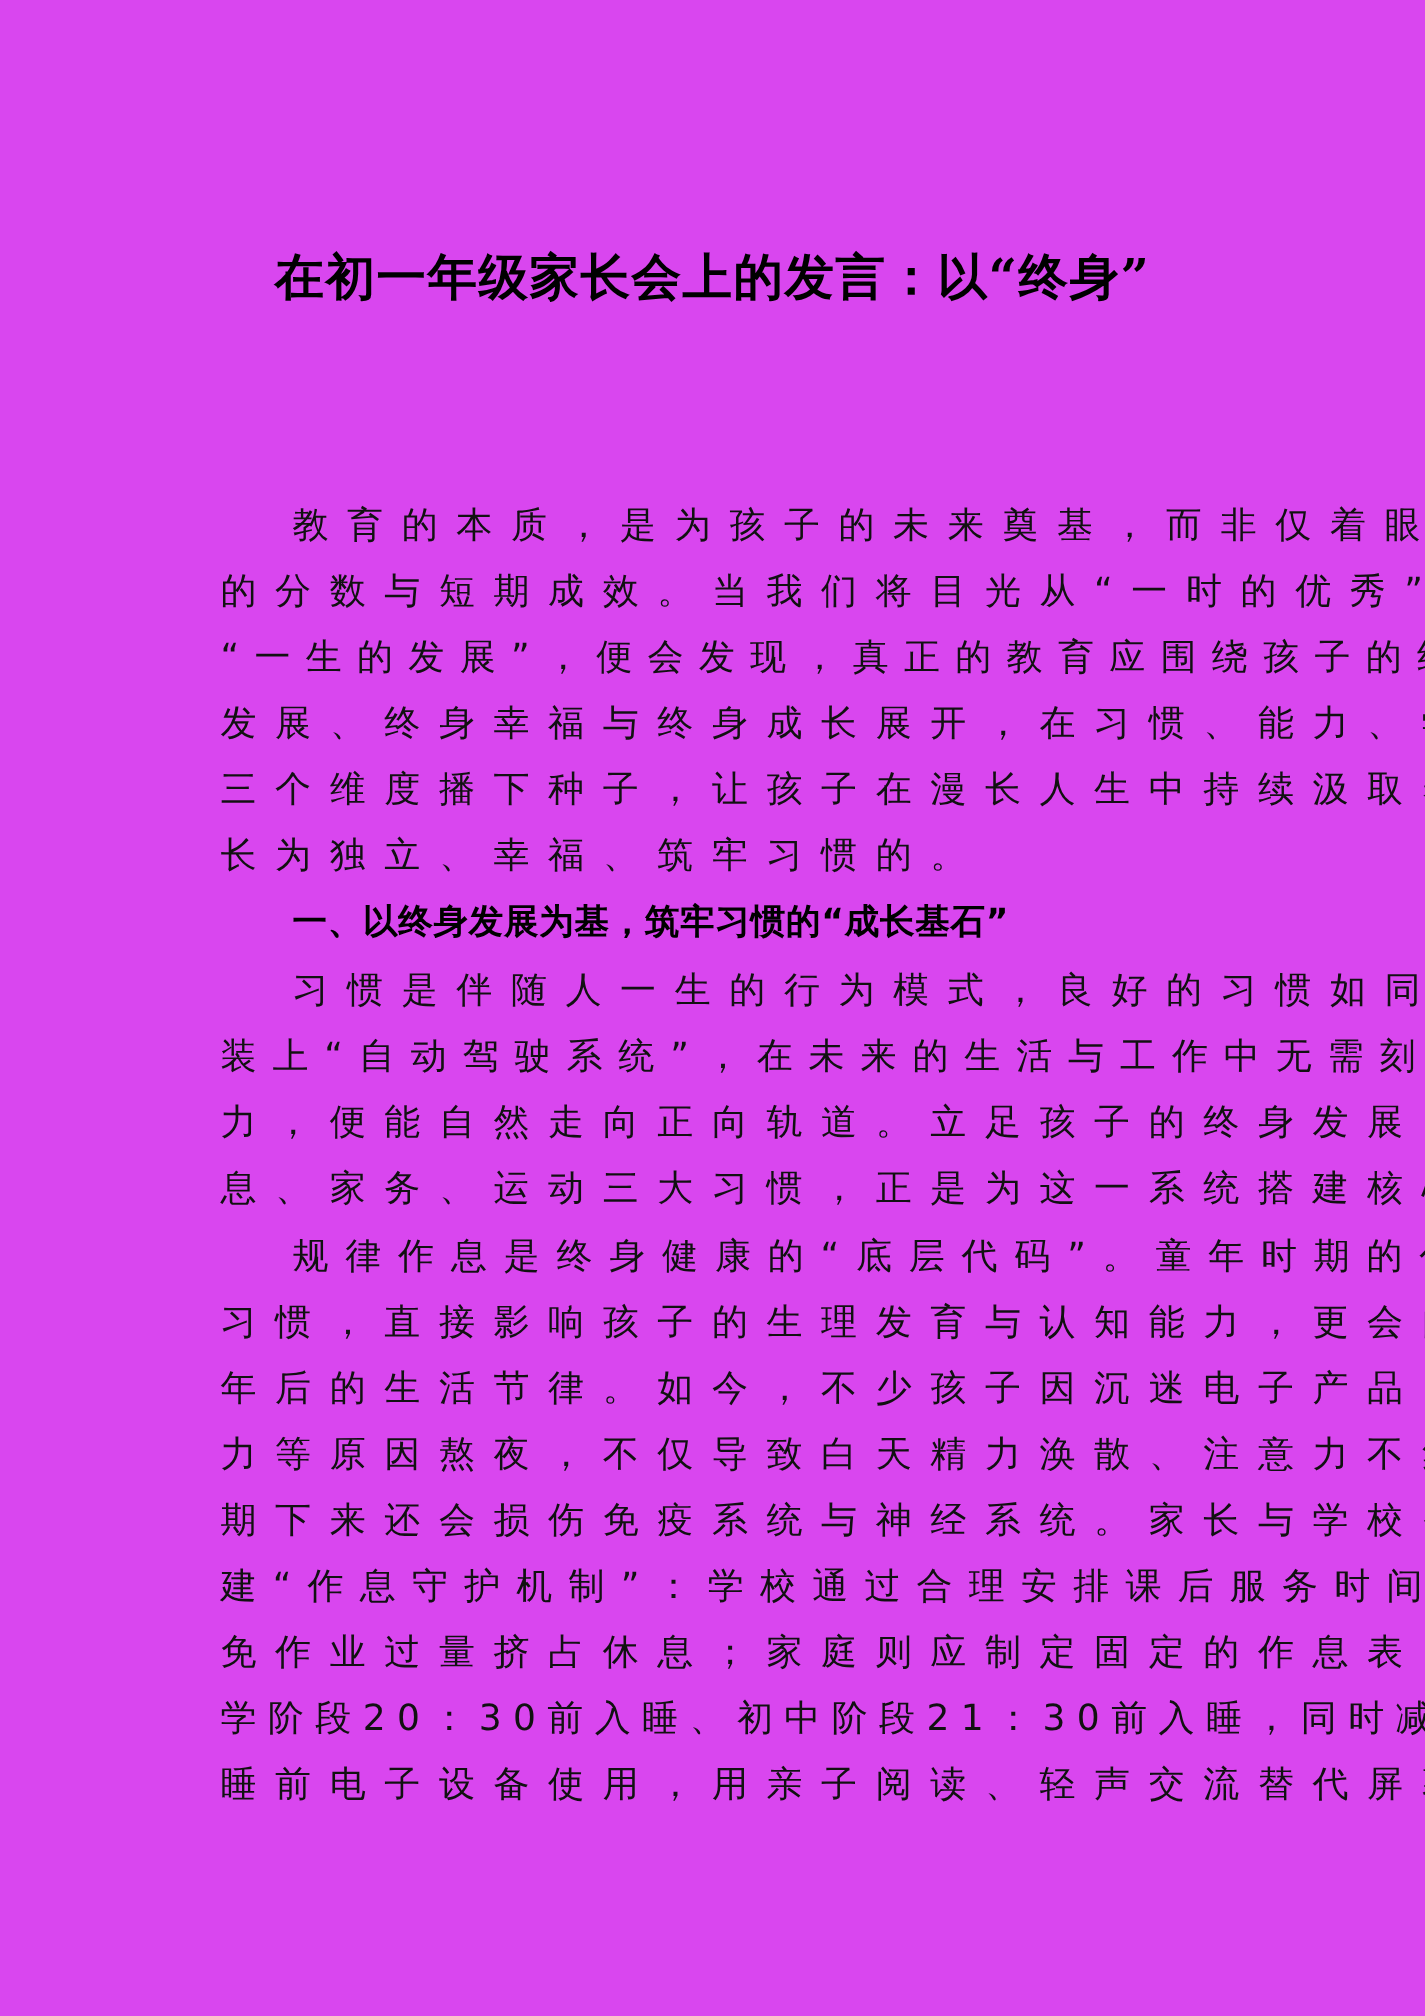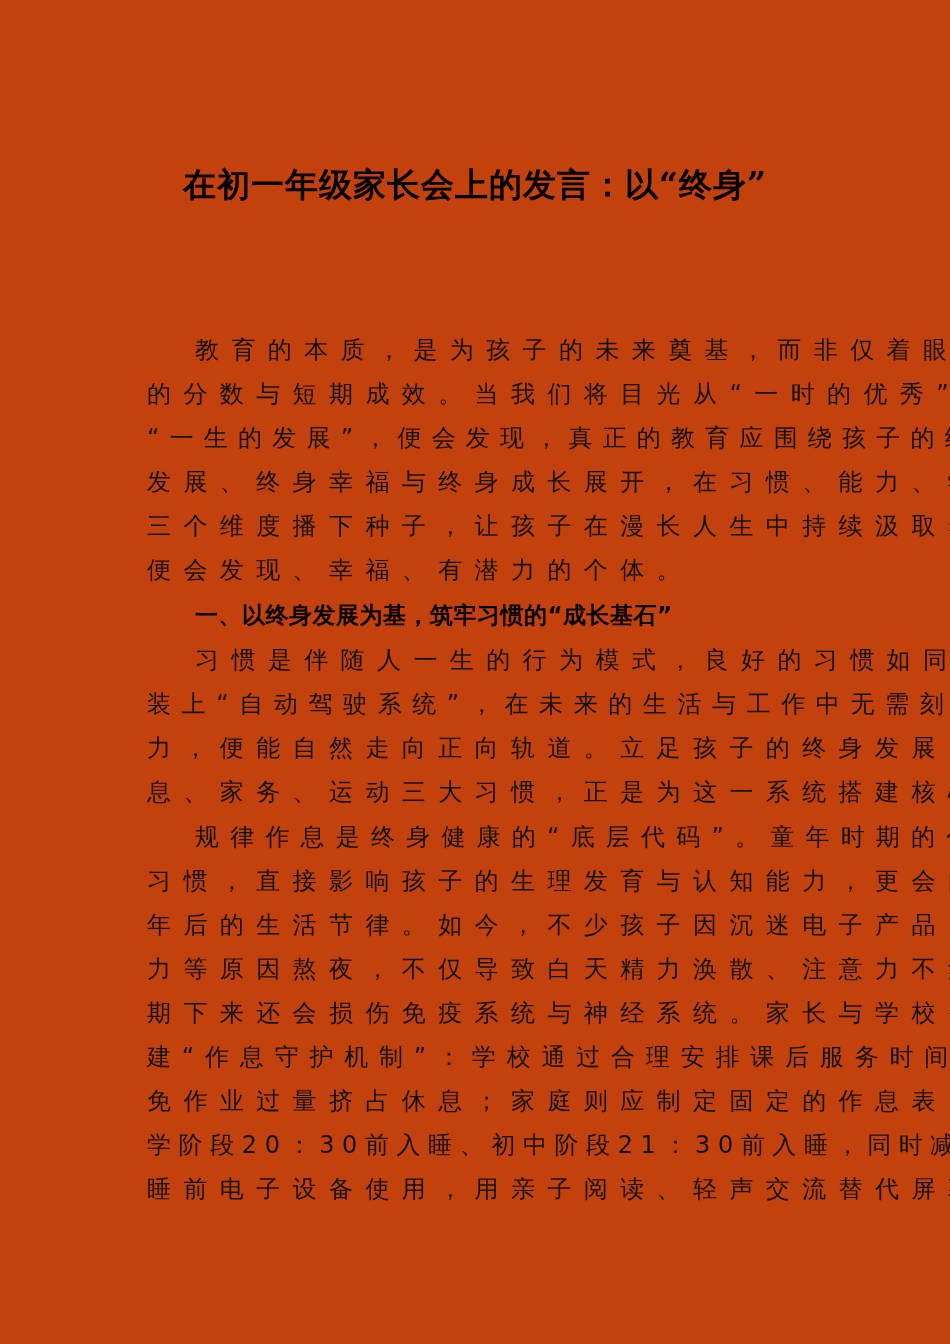--- a/index.html
+++ b/index.html
@@ -1,17 +1,17 @@
 <!DOCTYPE html>
 <html><head>
 <meta charset="utf-8">
 <style>
   html, body { margin: 0; padding: 0; background: #ffffff; }
   body { width: 950px; height: 1344px; position: relative; overflow: hidden; }
-  .page { position: absolute; left: 0; top: 0; width: 950px; height: 1344px; background: #c2410c; }
+  .page { position: absolute; left: 0; top: 0; width: 950px; height: 1344px; background: #d946ef; }
   .title-line {
     position: absolute; left: 0; width: 950px; text-align: center;
     font-family: "DejaVu Serif", "Liberation Serif", serif;
     font-weight: bold; font-size: 33px; color: #000; line-height: 40px;
     letter-spacing: 1px;
   }
   .line {
     position: absolute; left: 147px; width: 662px;
     font-family: "DejaVu Sans", "Liberation Sans", sans-serif;
     font-size: 24px; color: #111; line-height: 34px;
@@ -30,21 +30,21 @@
 
 <div class="page">
 
   <div class="title-line" style="top:165px;">在初一年级家长会上的发言：以“终身”</div>
 
   <div class="line indent" style="top:333px;">教育的本质，是为孩子的未来奠基，而非仅着眼于当下</div>
   <div class="line" style="top:377px;">的分数与短期成效。当我们将目光从“一时的优秀”转向</div>
   <div class="line" style="top:421px; letter-spacing:10.2px;">“一生的发展”，便会发现，真正的教育应围绕孩子的终身</div>
   <div class="line" style="top:465px;">发展、终身幸福与终身成长展开，在习惯、能力、学习认知</div>
   <div class="line" style="top:509px;">三个维度播下种子，让孩子在漫长人生中持续汲取养分，成</div>
-  <div class="line" style="top:553px;">便会发现、幸福、有潜力的个体。</div>
+  <div class="line" style="top:553px;">长为独立、幸福、筑牢习惯的。</div>
 
   <div class="heading" style="top:598px;text-align:right;">一、以终身发展为基，筑牢习惯的“成长基石”</div>
 
   <div class="line indent" style="top:643px;">习惯是伴随人一生的行为模式，良好的习惯如同为孩子</div>
   <div class="line" style="top:687px; letter-spacing:10.6px;">装上“自动驾驶系统”，在未来的生活与工作中无需刻意用</div>
   <div class="line" style="top:731px;">力，便能自然走向正向轨道。立足孩子的终身发展，培养作</div>
   <div class="line" style="top:775px;">息、家务、运动三大习惯，正是为这一系统搭建核心框架。</div>
 
   <div class="line indent" style="top:820px; letter-spacing:11.2px;">规律作息是终身健康的“底层代码”。童年时期的作息</div>
   <div class="line" style="top:864px;">习惯，直接影响孩子的生理发育与认知能力，更会内化为成</div>

